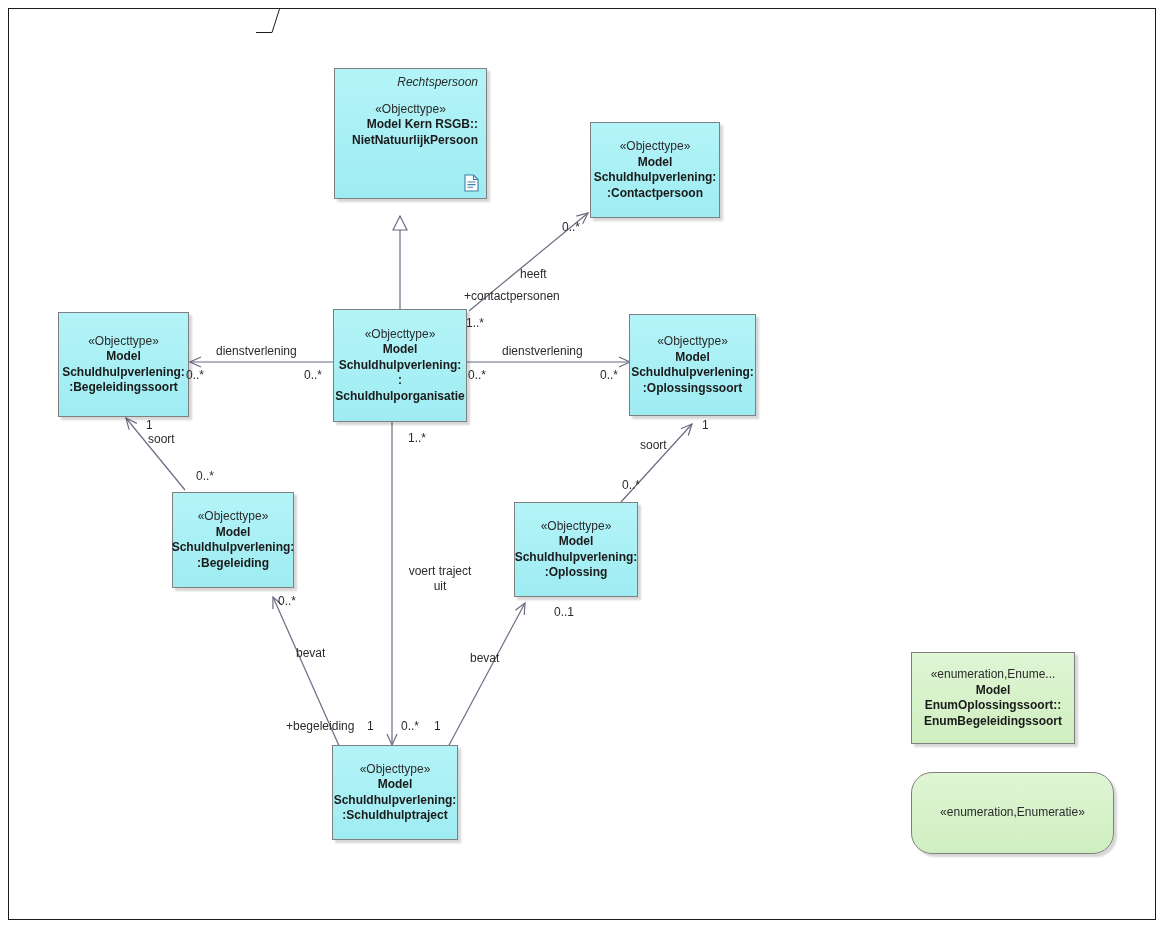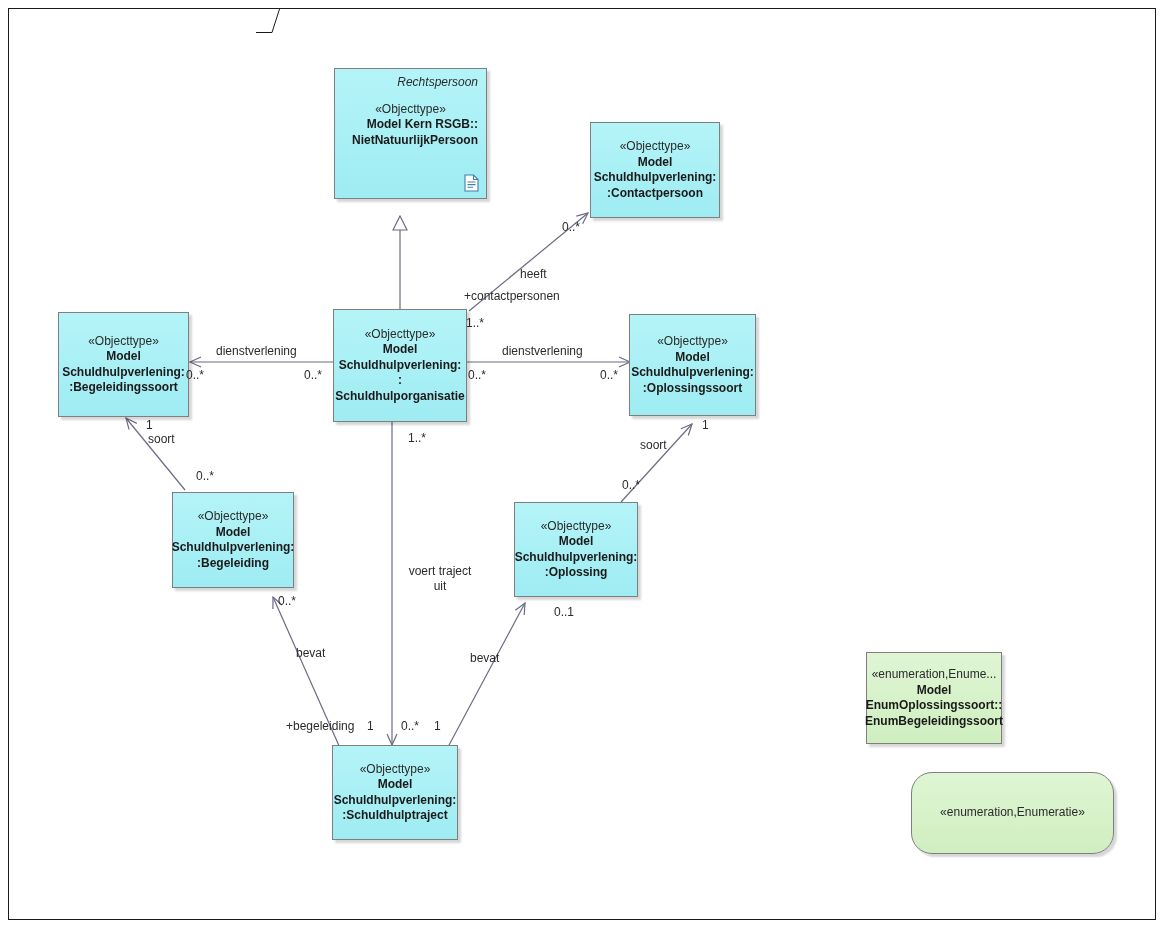--- a/index.html
+++ b/index.html
@@ -259,21 +259,21 @@
 
   <div class="node objecttype" style="left:332px; top:745px; width:126px; height:95px;">
     <div class="stereo">«Objecttype»</div>
     <div class="nname">
       <span class="ln">Model</span>
       <span class="ln">Schuldhulpverlening:</span>
       <span class="ln">:Schuldhulptraject</span>
     </div>
   </div>
 
-  <div class="node enumeration" style="left:866px; top:652px; width:136px; height:92px;">
+  <div class="node enumeration" style="left:911px; top:652px; width:164px; height:92px;">
     <div class="stereo">«enumeration,Enume...</div>
     <div class="nname">
       <span class="ln">Model</span>
       <span class="ln">EnumOplossingssoort::</span>
       <span class="ln">EnumBegeleidingssoort</span>
     </div>
   </div>
 
   <div class="node enumeration" style="left:911px; top:772px; width:203px; height:82px;border-radius:21px;">
     <div class="stereo">«enumeration,Enumeratie»</div>

